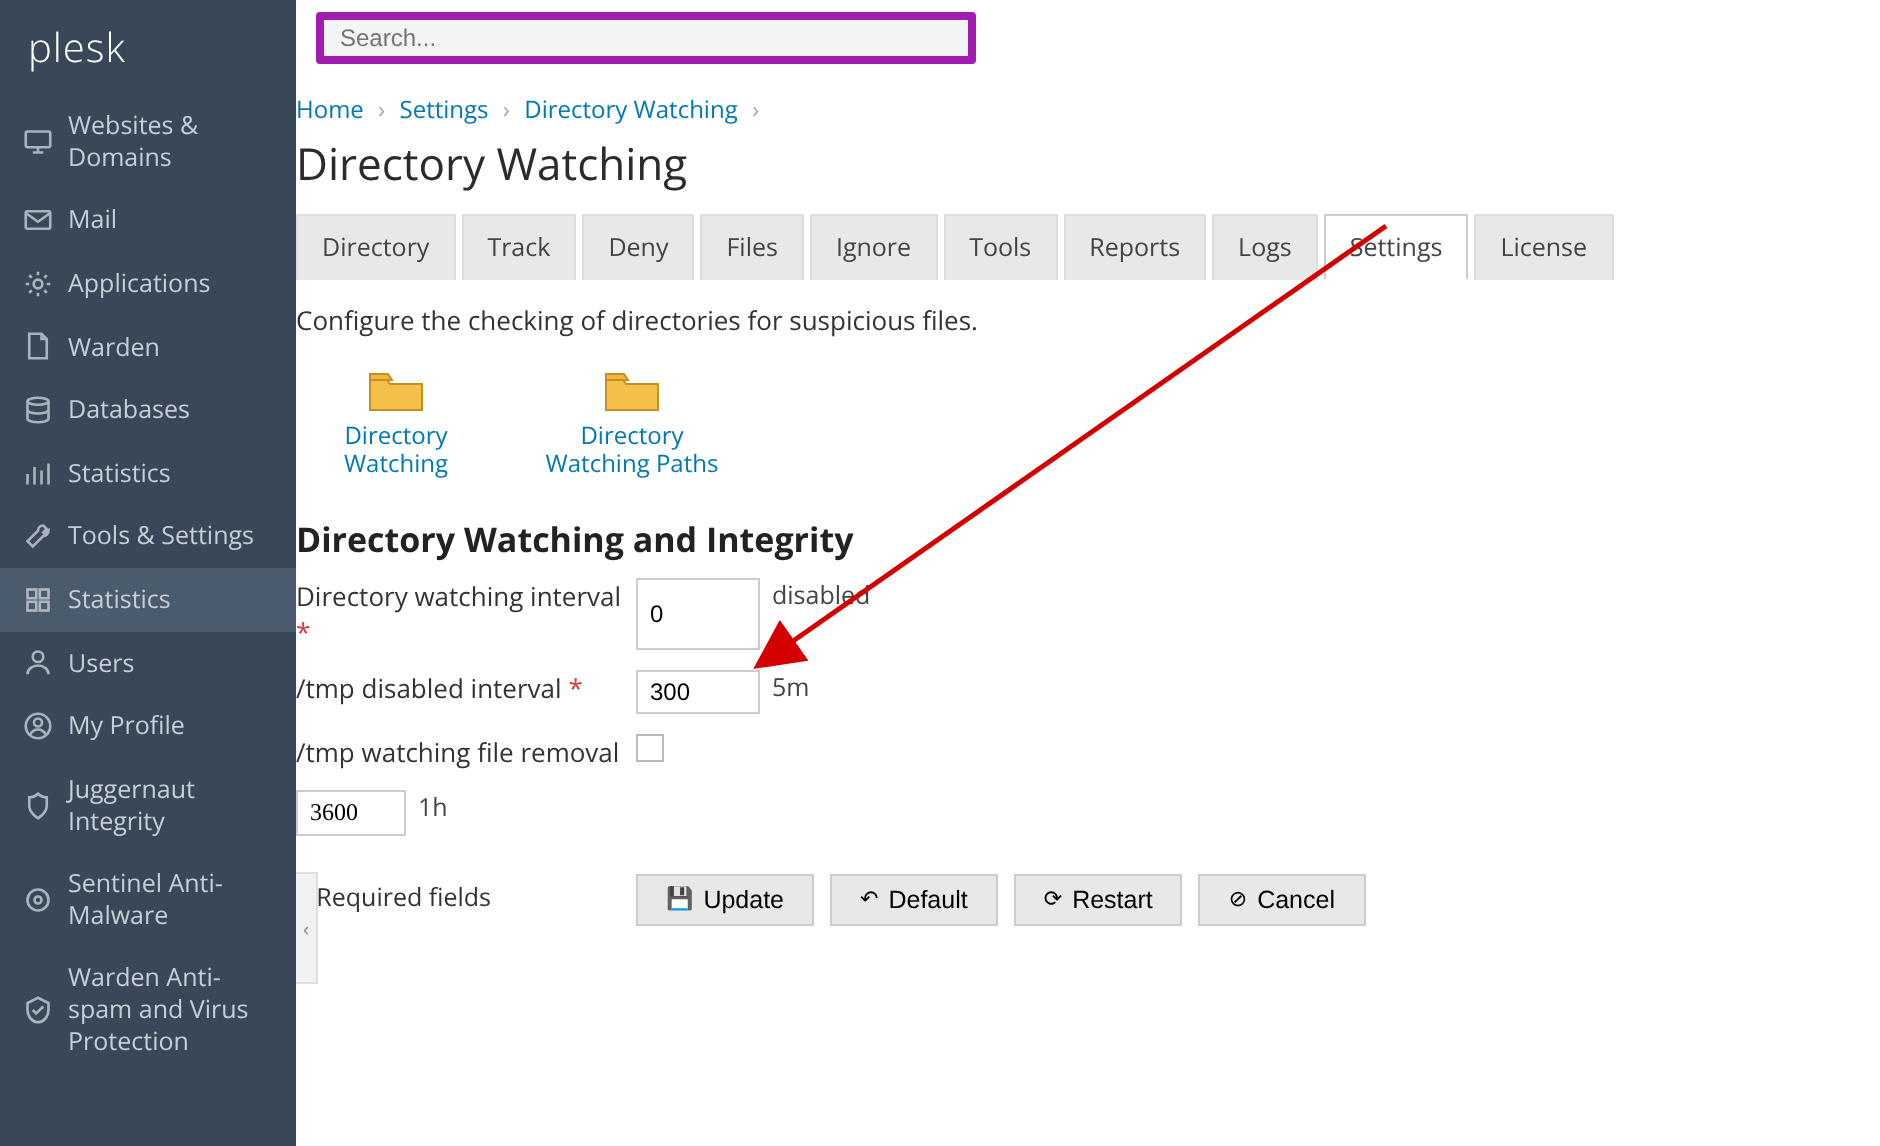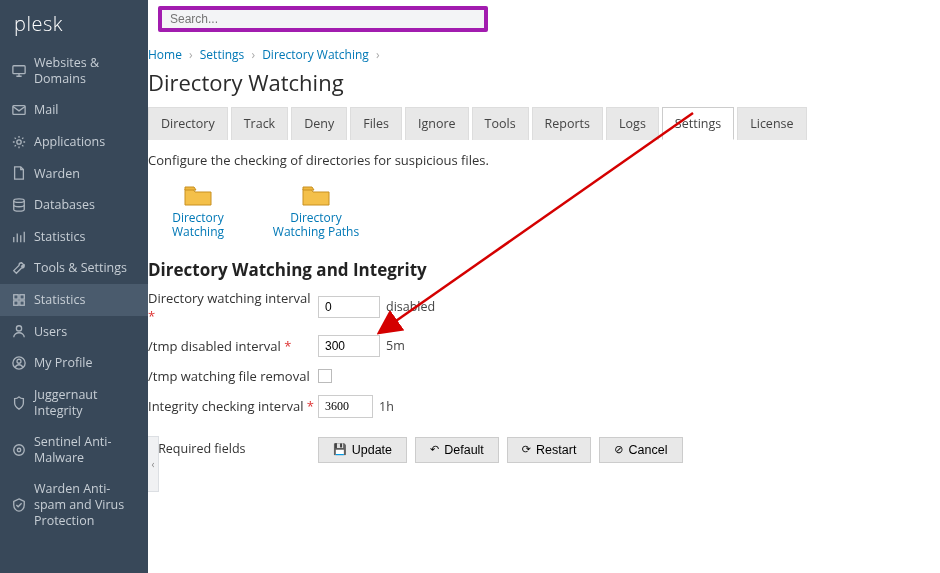--- a/index.html
+++ b/index.html
@@ -34,21 +34,21 @@
   .desc { font-size: 13px; color: #333; margin-bottom: 14px; }
   
   .icon-row { display: flex; gap: 18px; margin-bottom: 18px; }
   .icon-tile { text-align: center; width: 100px; cursor: pointer; }
   .folder-ico { width: 30px; height: 24px; margin: 0 auto 4px; }
   .folder-ico svg { width: 30px; height: 24px; }
   .icon-tile .tl { color: #0078b6; font-size: 12px; line-height: 1.2; }
   
   .section-head { font-size: 17px; font-weight: 700; color: #222; margin-bottom: 8px; }
   
-  .form-row { display: flex; align-items: center; margin-bottom: 10px; font-size: 13px; }
+  .form-row { display: flex; margin-bottom: 10px; font-size: 13px; }
   .form-label { width: 170px; flex: 0 0 170px; }
   .req { color: #d33; }
   .ti { width: 62px; border: 1px solid #ccc; padding: 3px 6px; font-size: 12px; }
   .ti.w55 { width: 55px; font-family: Liberation Serif, serif; }
   .suffix { margin-left: 6px; color: #444; font-size: 12.5px; }
   .cb { width: 14px; height: 14px; border: 1px solid #bbb; background: #fff; }
   
   .reqnote { font-size: 12.5px; margin-top: 22px; }
   
   .button-row { display: flex; gap: 8px; margin-top: -20px; margin-left: 170px; }
@@ -248,21 +248,20 @@
         <input class="ti" value="300" style="">
         <span class="suffix">5m</span>
       </div>
 
       <div class="form-row">
         <div class="form-label">/tmp watching file removal</div>
         <div class="cb"></div>
       </div>
 
       <div class="form-row">
-        <div class="form-label"><span>Integrity checking interval</span> <span class="req">*</span></div>
         <input class="ti w55" value="3600" style="">
         <span class="suffix">1h</span>
       </div>
 
       <div class="reqnote"><span class="req">*</span> <span>Required fields</span></div>
 
       <div class="button-row">
         <button class="btn">
             <span class="btn-ico">💾</span>
             <span>Update</span>

